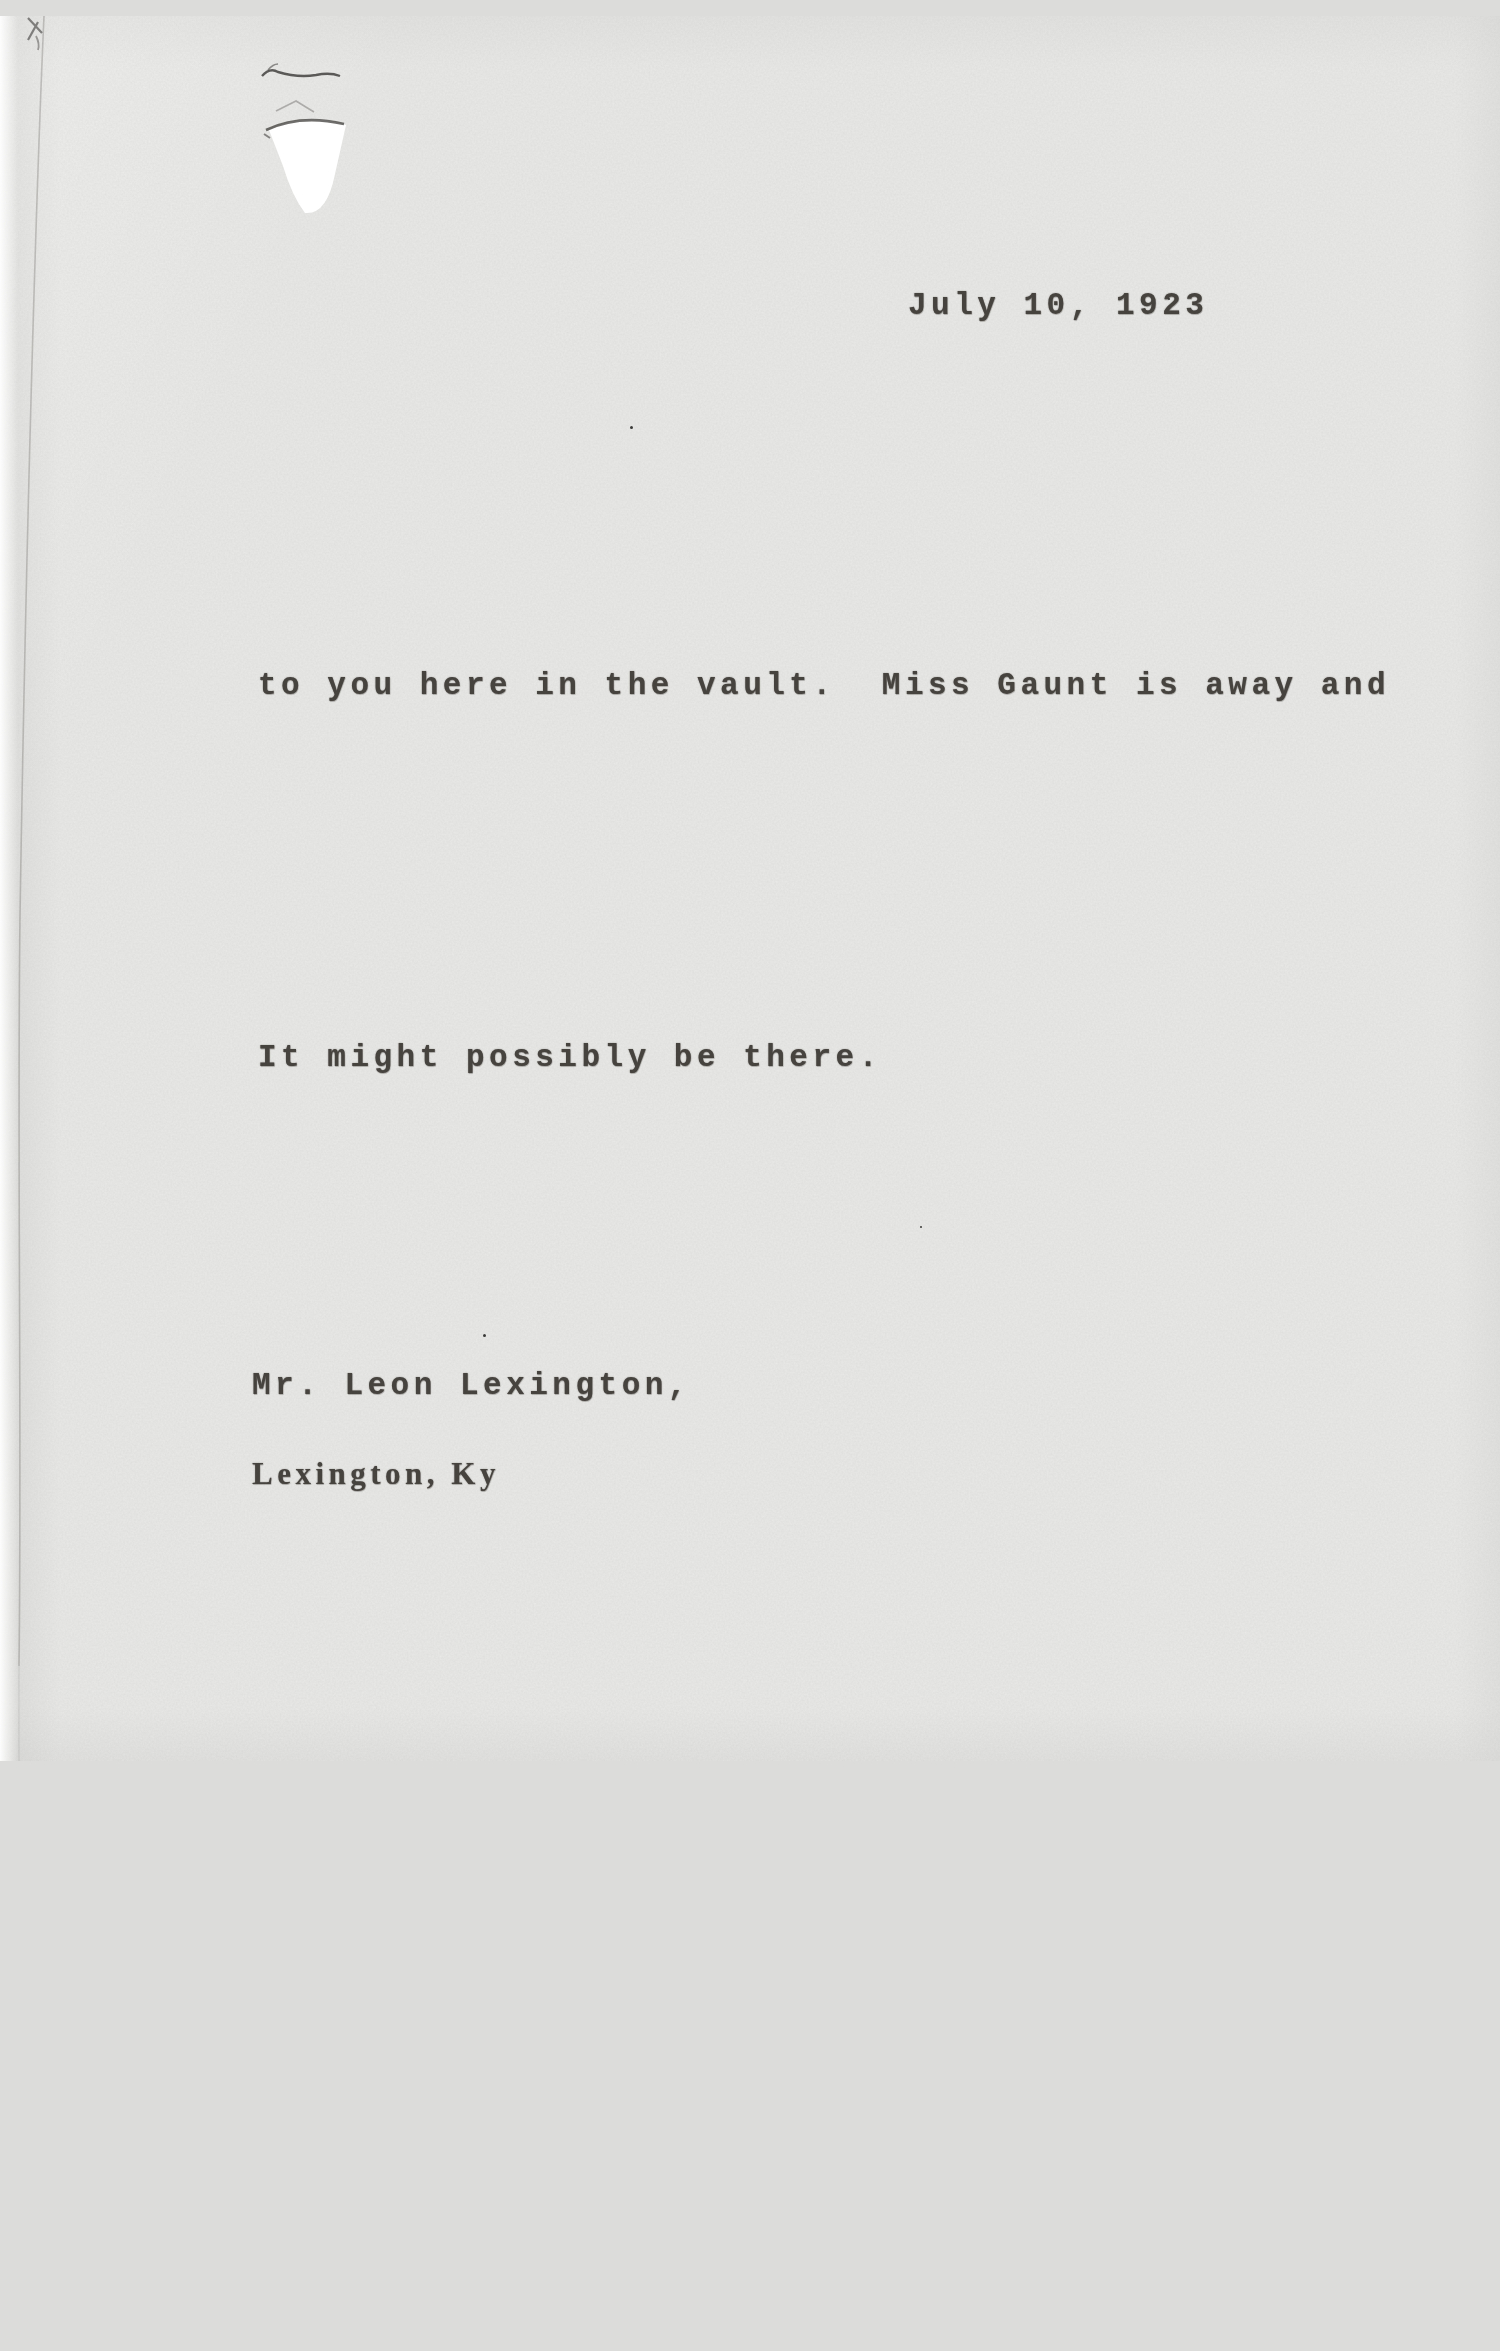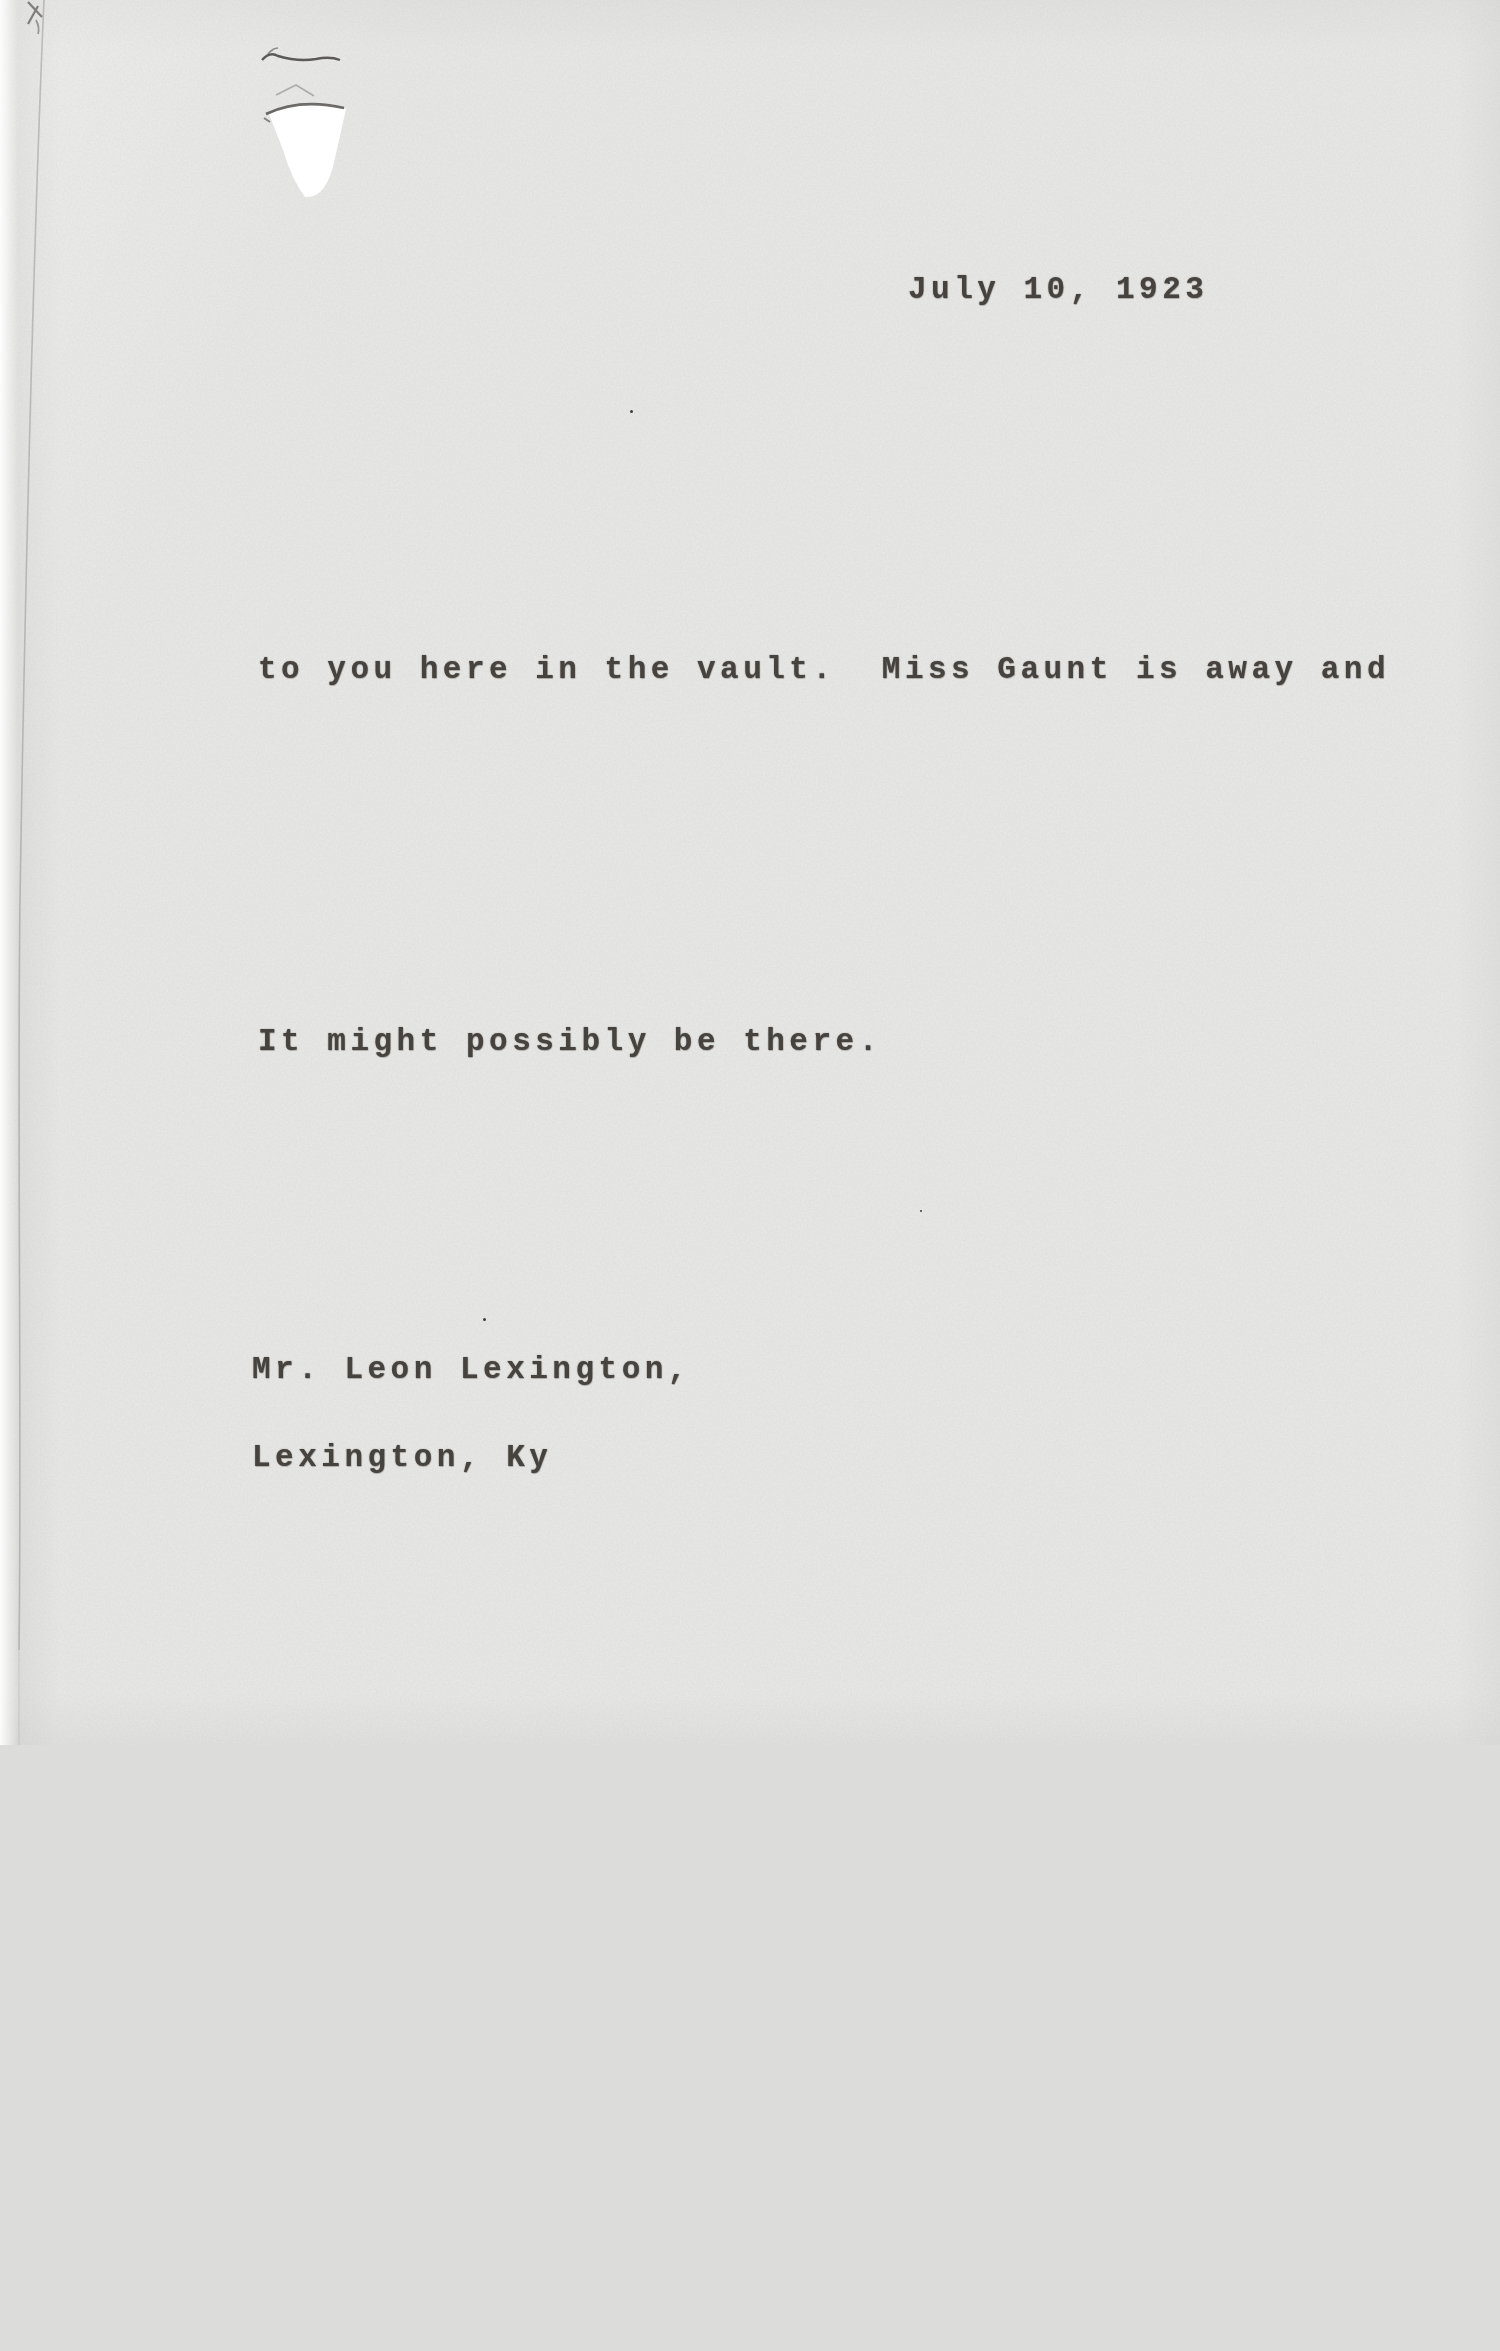--- a/index.html
+++ b/index.html
@@ -11,20 +11,21 @@
     position: relative;
     width: 1500px;
     height: 1745px;
     background:
       linear-gradient(115deg, rgba(255,255,255,.25) 0%, rgba(255,255,255,0) 18%),
       linear-gradient(to right, rgba(205,205,203,.5) 0%, rgba(205,205,203,0) 4%, rgba(205,205,203,0) 97%, rgba(213,213,211,.4) 100%),
       linear-gradient(to bottom, rgba(215,215,213,.35) 0%, rgba(215,215,213,0) 3%, rgba(215,215,213,0) 97%, rgba(210,210,208,.35) 100%),
       #e9e9e7;
     overflow: hidden;
     font-family: "Liberation Mono", "DejaVu Sans Mono", monospace;
+    margin-top: 16px;
   }
   .texture-layer {
     position: absolute;
     inset: 0;
     pointer-events: none;
   }
   .left-edge-highlight {
     position: absolute;
     left: 0; top: 0;
     width: 18px; height: 100%;
@@ -43,21 +44,21 @@
     opacity: .9;
   }
   .date-line   { left: 908px; top: 270px; }
   .body-line-0 { left: 258px; top: 557px; }
   .body-line-1 { left: 258px; top: 650px; }
   .body-line-2 { left: 258px; top: 743px; }
   .body-line-3 { left: 258px; top: 836px; }
   .body-line-4 { left: 258px; top: 929px; }
   .body-line-5 { left: 258px; top: 1022px; }
   .addr-line-0 { left: 252px; top: 1350px; }
-  .addr-line-1 { left: 252px; top: 1438px; }
+  .addr-line-1 { left: 252px; top: 1438px; font-family: Liberation Serif, serif; }
   .watermark {
     position: absolute;
     left: 1317px; top: 2203px;
     font-family: "Liberation Serif", "DejaVu Serif", serif;
     font-size: 19px;
     letter-spacing: 2px;
     color: #a7a7a6;
     opacity: .85;
     white-space: pre;
   }

